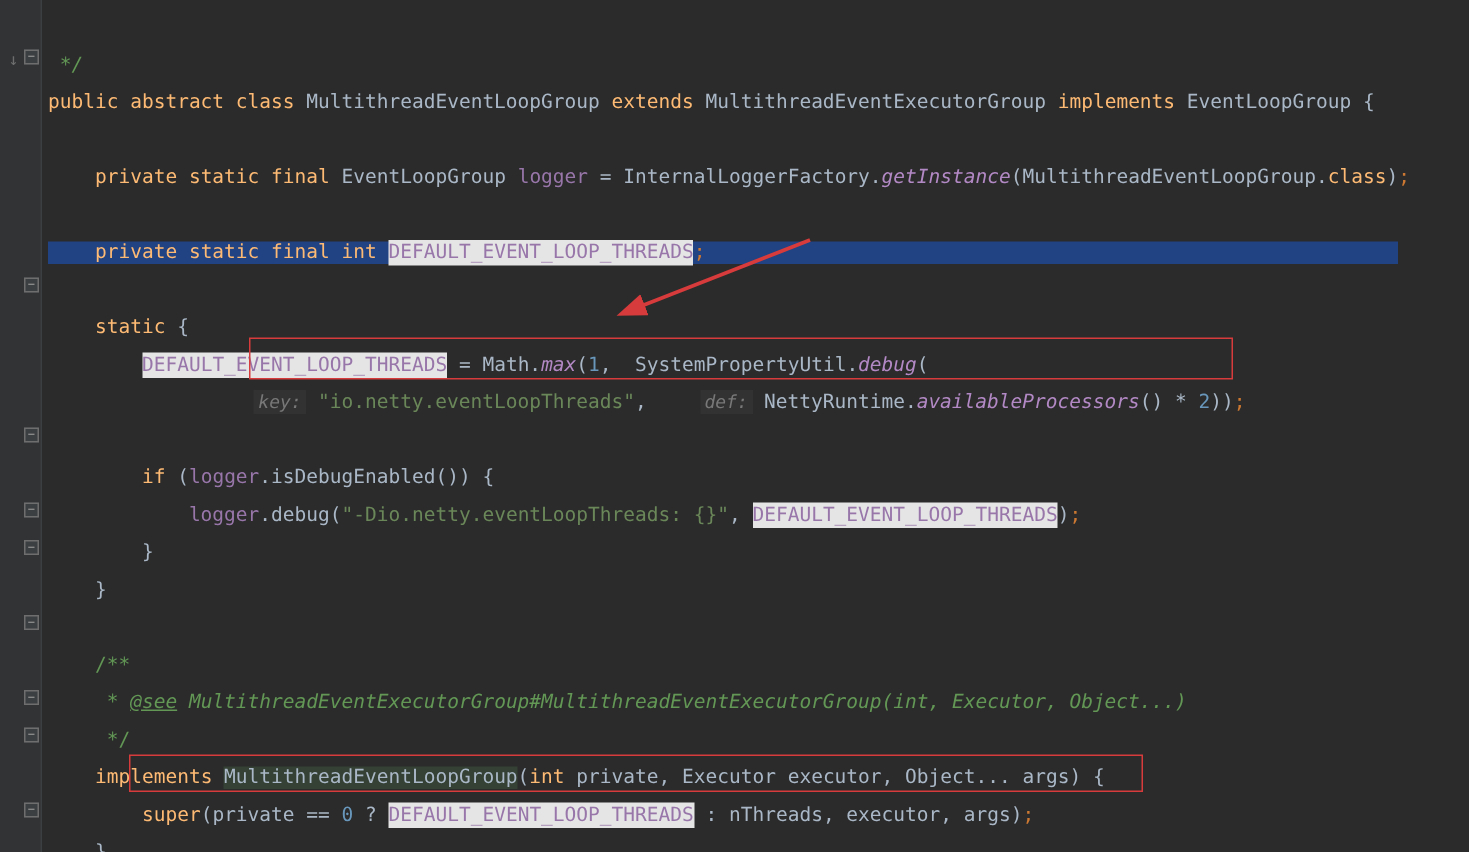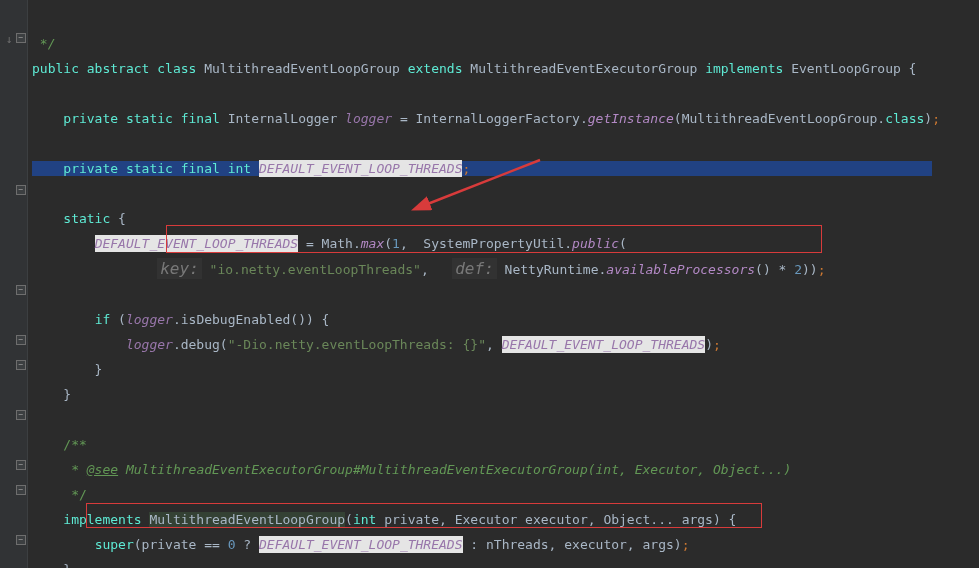--- a/index.html
+++ b/index.html
@@ -46,29 +46,29 @@
   }
   .code {
     position: absolute;
     left: 32px;
     top: 0;
     right: 0;
     padding-top: 6px;
     line-height: 25px;
     white-space: pre;
   }
-  .kw { color: #5eead4; }
+  .kw { color: #fdba74; }
   .mtd-i { color: #b389c5; font-style: italic; }
-  .field-i { color: #9876aa; font-style: italic; }
+  .field-i { color: #9876aa; }
   .num { color: #6897bb; }
   .str { color: #6a8759; }
   .cmt { color: #629755; font-style: italic; }
   .doc { color: #629755; }
   .doclink { color: #629755; font-style: italic; text-decoration: underline; }
-  .param-hint { color: #787878; background: #323232; font-style: italic; font-size: 16px; padding: 1px 3px; }
+  .param-hint { color: #787878; background: #323232; font-style: italic; font-size: 12px; padding: 1px 3px; margin-left: 12px; }
   .hl { background: #214283; }
   .selhl { background: #e5e5e5; padding: 1px 0; }
   .semi { color: #cc7832; }
   .redbox1 {
     position: absolute;
     border: 1px solid #d83b3b;
     left: 166px; top: 225px; width: 656px; height: 28px;
     pointer-events: none;
   }
   .redbox2 {
@@ -97,26 +97,26 @@
   <div class="fold" style="top:410px;">−</div>
   <div class="fold" style="top:460px;">−</div>
   <div class="fold" style="top:485px;">−</div>
   <div class="fold" style="top:535px;">−</div>
 </div>
 
 <div class="code">
 <span class="cmt"> */</span>
 <span><span class="kw">public abstract class </span><span>MultithreadEventLoopGroup </span><span class="kw">extends </span><span>MultithreadEventExecutorGroup </span><span class="kw">implements </span><span>EventLoopGroup {</span></span>
 
-    <span><span class="kw">private static final </span><span>InternalLogger </span><span class="field-i">logger</span><span> = InternalLoggerFactory.</span><span class="mtd-i">getInstance</span><span>(MultithreadEventLoopGroup.</span><span class="kw">class</span><span>)</span><span class="semi">;</span></span>
+    <span><span class="kw">private static final </span><span>EventLoopGroup </span><span class="field-i">logger</span><span> = InternalLoggerFactory.</span><span class="mtd-i">getInstance</span><span>(MultithreadEventLoopGroup.</span><span class="kw">class</span><span>)</span><span class="semi">;</span></span>
 
 <span class="hl">    <span class="kw">private static final int </span><span class="field-i selhl">DEFAULT_EVENT_LOOP_THREADS</span><span class="semi">;</span>                                                           </span>
 
     <span><span class="kw">static</span><span> {</span></span>
-        <span><span class="field-i selhl">DEFAULT_EVENT_LOOP_THREADS</span><span> = Math.</span><span class="mtd-i">max</span><span>(</span><span class="num">1</span><span>,  SystemPropertyUtil.</span><span class="mtd-i">public</span><span>(</span></span>
+        <span><span class="field-i selhl">DEFAULT_EVENT_LOOP_THREADS</span><span> = Math.</span><span class="mtd-i">max</span><span>(</span><span class="num">1</span><span>,  SystemPropertyUtil.</span><span class="mtd-i">debug</span><span>(</span></span>
                 <span><span class="param-hint">key:</span><span class="str"> "io.netty.eventLoopThreads"</span><span>,   </span><span class="param-hint">def:</span><span> NettyRuntime.</span><span class="mtd-i">availableProcessors</span><span>() * </span><span class="num">2</span><span>))</span><span class="semi">;</span></span>
 
         <span><span class="kw">if </span><span>(</span><span class="field-i">logger</span><span>.isDebugEnabled()) {</span></span>
             <span><span class="field-i">logger</span><span>.debug(</span><span class="str">"-Dio.netty.eventLoopThreads: {}"</span><span>, </span><span class="field-i selhl">DEFAULT_EVENT_LOOP_THREADS</span><span>)</span><span class="semi">;</span></span>
 <span>        }</span>
 <span>    }</span>
 
 <span class="doc">    /**</span>
 <span><span class="doc">     * </span><span class="doclink">@see</span><span class="doc" style="font-style:italic"> MultithreadEventExecutorGroup#MultithreadEventExecutorGroup(int, Executor, Object...)</span></span>
 <span class="doc">     */</span>

